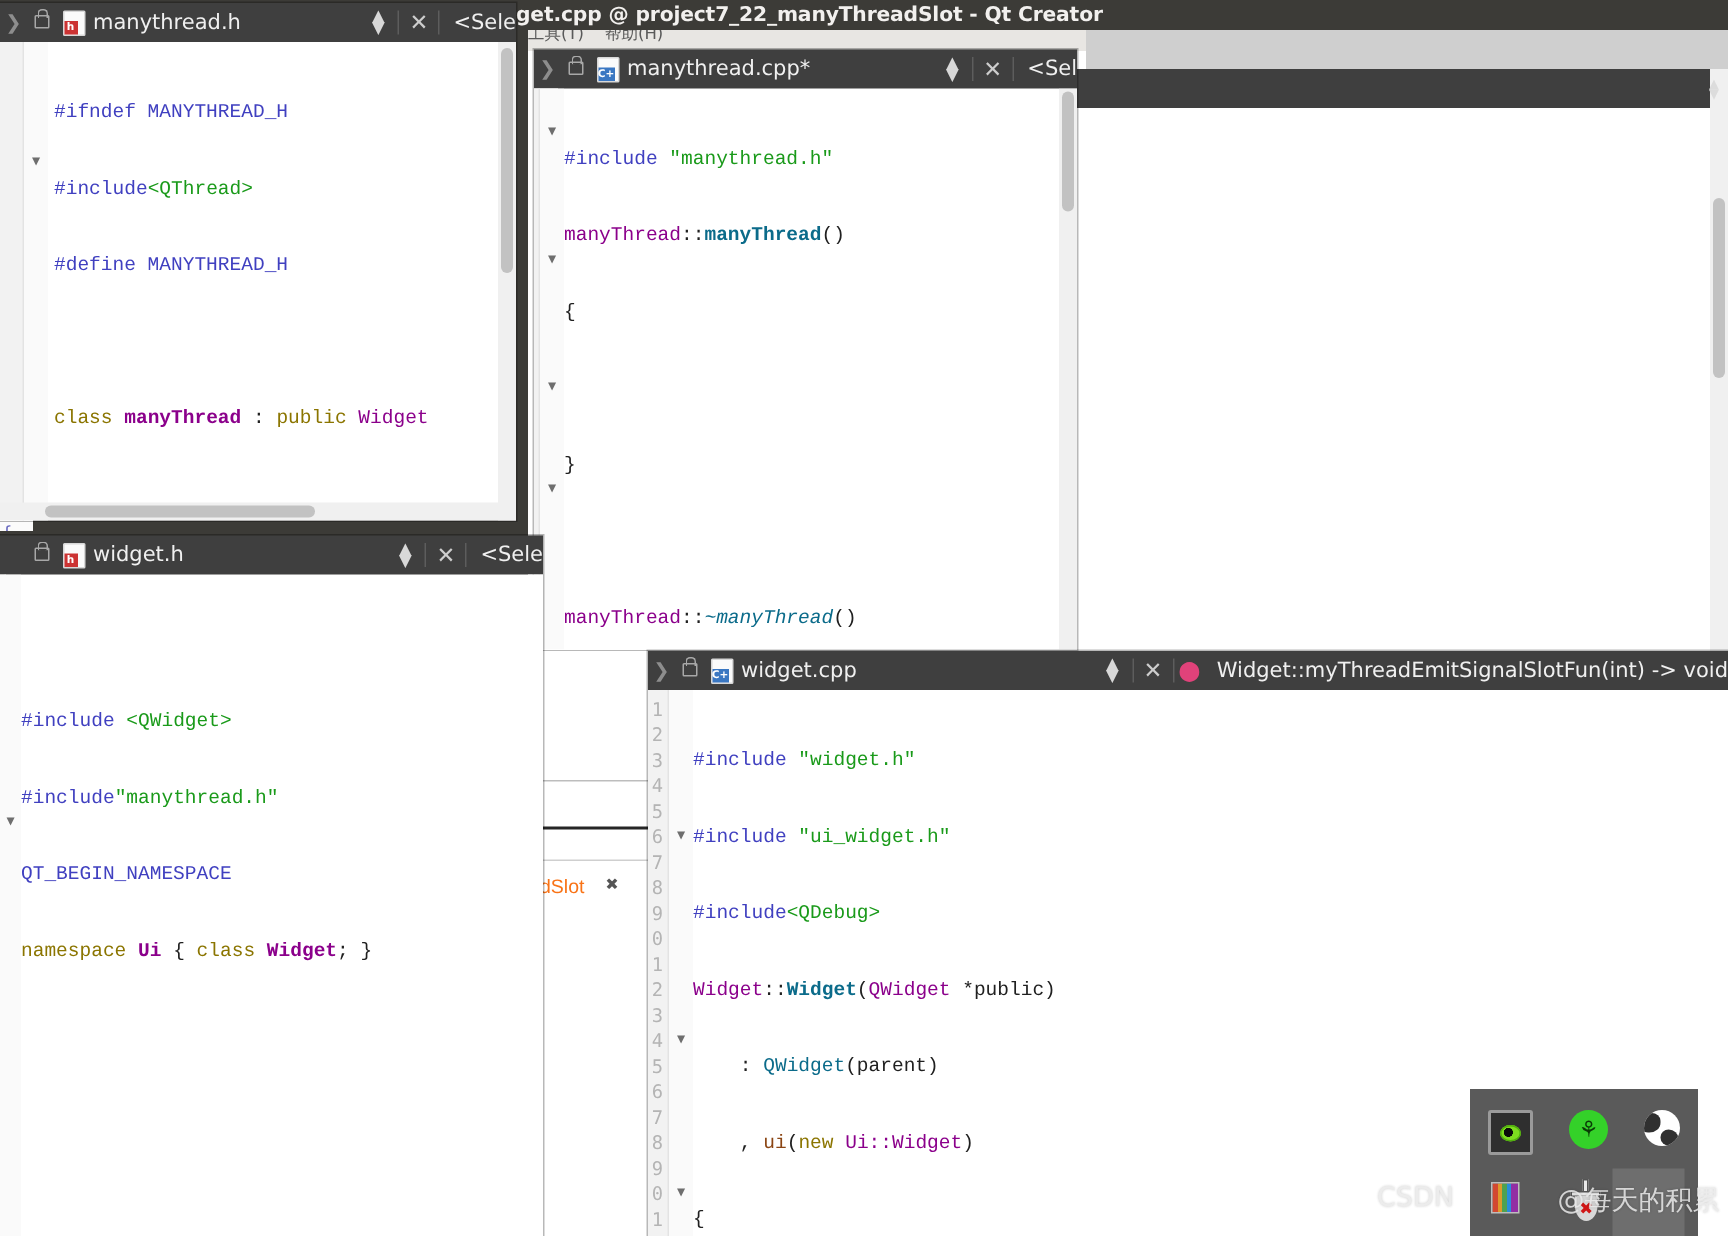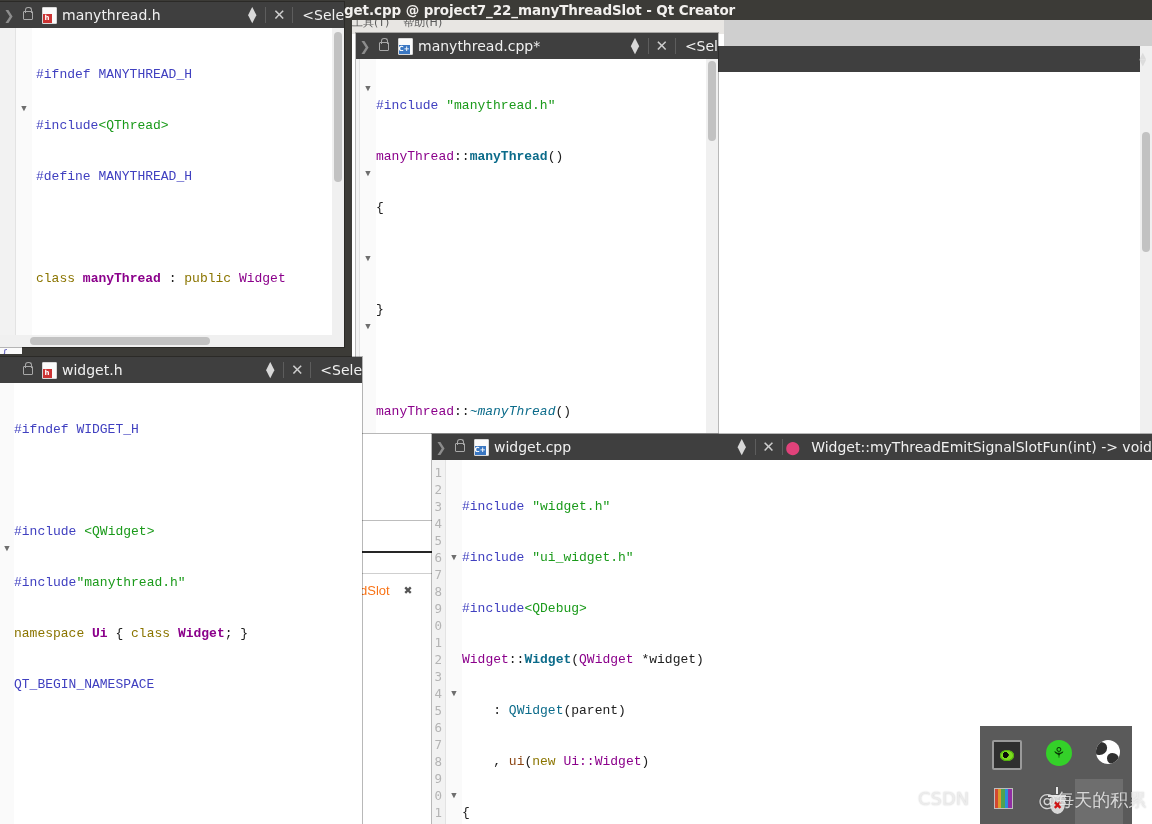--- a/index.html
+++ b/index.html
@@ -439,26 +439,25 @@
         <div></div>
         <div></div>
         <div></div>
         <div></div>
       <div></div>
         <div></div>
         <div></div>
         <div>▼</div>
     </div>
     <div class="code" style="left:14px">
-      <div><span class="pre">#ifndef WIDGET_H</span></div>
       <div></div>
       <div><span class="pre">#include</span> <span class="str">&lt;QWidget&gt;</span></div>
       <div><span class="pre">#include</span><span class="str">"manythread.h"</span></div>
+      <div><span class="pre">QT_BEGIN_NAMESPACE</span></div>
       <div><span class="kw">namespace</span> <span class="typ bold">Ui</span> <span class="pl">{ </span><span class="kw">class</span> <span class="typ bold">Widget</span><span class="pl">; }</span></div>
-      <div><span class="pre">QT_BEGIN_NAMESPACE</span></div>
       
       
       
       
       
       
       
       
       
       
@@ -530,21 +529,21 @@
         <div></div>
         <div></div>
         <div></div>
         <div>▼</div>
         <div></div>
     </div>
     <div class="code" style="left:30px">
       <div><span class="pre">#include</span> <span class="str">"widget.h"</span></div>
       <div><span class="pre">#include</span> <span class="str">"ui_widget.h"</span></div>
       <div><span class="pre">#include</span><span class="str">&lt;QDebug&gt;</span></div>
-      <div><span class="typ">Widget</span><span class="pl">::</span><span class="fnb">Widget</span><span class="pl">(</span><span class="typ">QWidget</span> <span class="pl">*widget)</span></div>
+      <div><span class="typ">Widget</span><span class="pl">::</span><span class="fnb">Widget</span><span class="pl">(</span><span class="typ">QWidget</span> <span class="pl">*public)</span></div>
       <div>    <span class="pl">: </span><span class="fn">QWidget</span><span class="pl">(parent)</span></div>
       <div>    <span class="pl">, </span><span class="vrt">ui</span><span class="pl">(</span><span class="kw">new</span> <span class="typ">Ui::Widget</span><span class="pl">)</span></div>
       <div><span class="pl">{</span></div>
       
       
       
       
       
       
       

